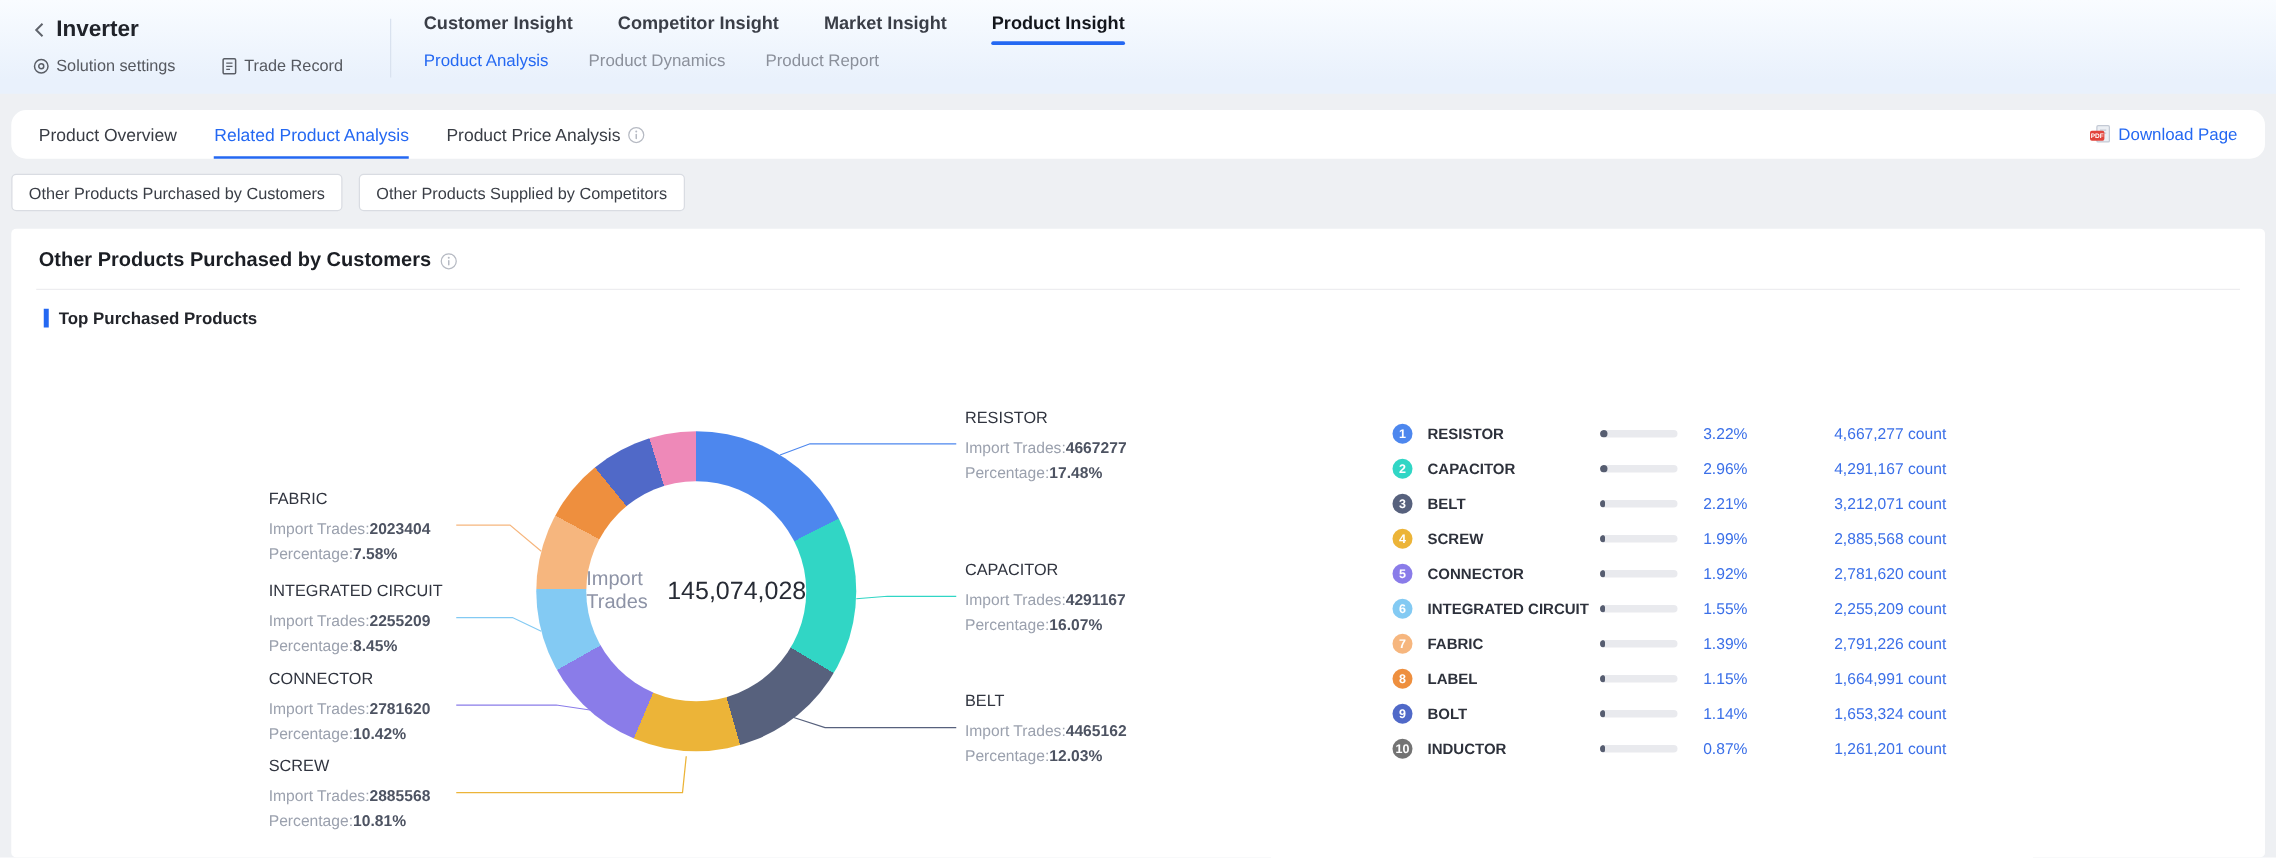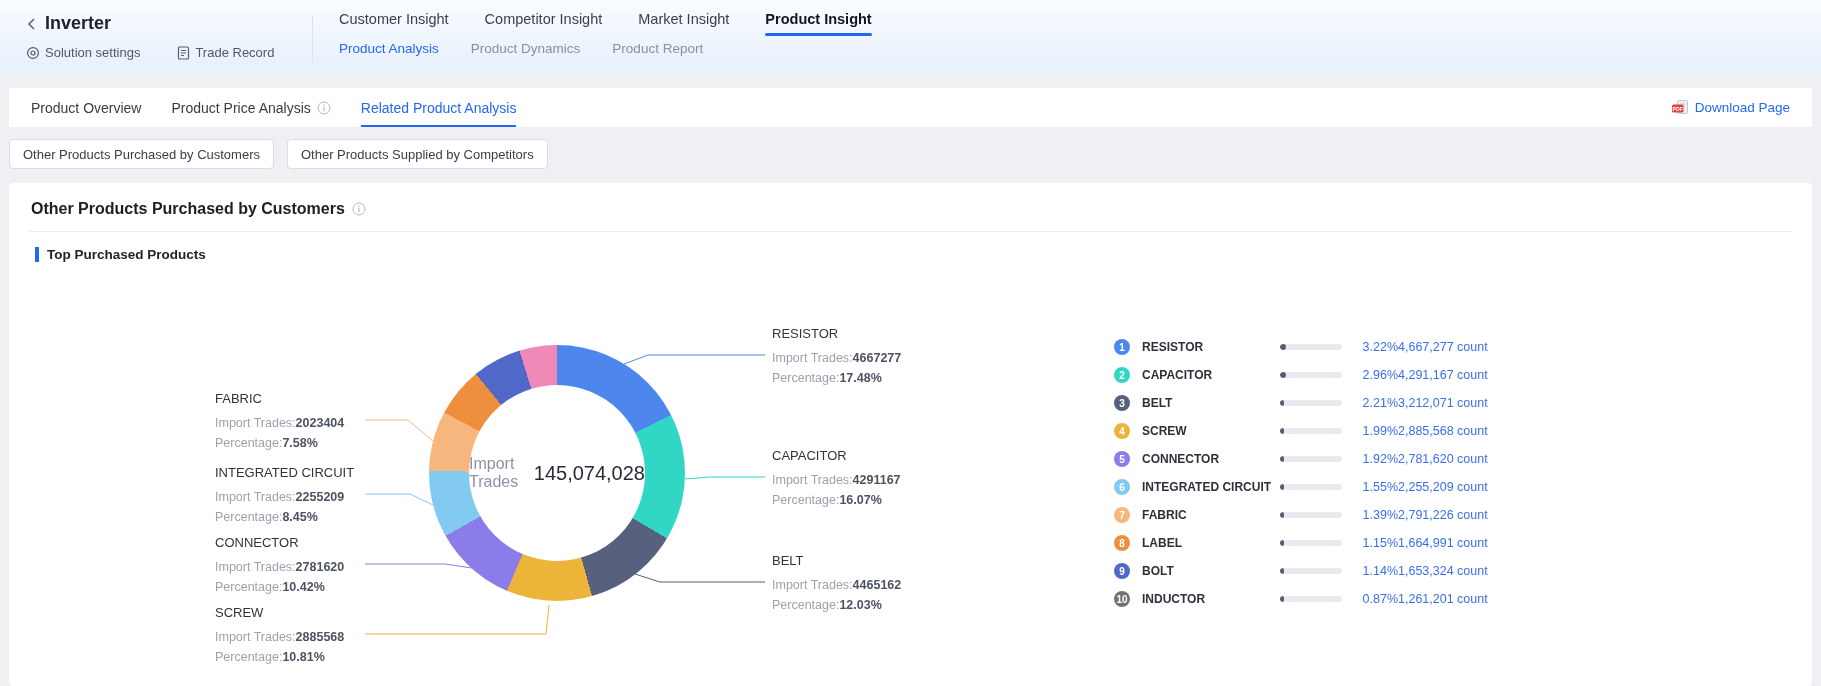--- a/index.html
+++ b/index.html
@@ -18,29 +18,29 @@
   }
   .header-left { width: 286px; padding-top: 13px; flex-shrink: 0; }
   .title-row { display: flex; align-items: center; gap: 9px; }
   .page-title { font-size: 18px; font-weight: 700; color: #20232a; }
   .back-btn { display: flex; align-items: center; cursor: pointer; }
   .header-actions { display: flex; gap: 37px; margin-top: 11px; }
   .h-action { display: flex; align-items: center; gap: 5px; font-size: 13px; color: #55585f; cursor: pointer; }
   .header-divider { width: 1px; background: #d9e2ef; margin: 15px 26px 13px 0; }
   .header-tabs { padding-top: 11px; }
   .main-tabs { display: flex; gap: 36px; }
-  .main-tab { font-size: 14.5px; color: #3a3e47; padding-bottom: 9px; cursor: pointer; position: relative; white-space: nowrap; }
+  .main-tab { font-size: 14.5px; color: #3a3e47; padding-bottom: 9px; cursor: pointer; position: relative; white-space: nowrap; font-weight: bold; }
   .main-tab.active { color: #13161c; font-weight: 700; }
   .main-tab.active::after { content: ""; position: absolute; left: 0; right: 0; bottom: 0; height: 3px; background: #2468f2; border-radius: 2px; }
   .sub-tabs { display: flex; gap: 32px; margin-top: 5px; }
   .sub-tab { font-size: 13.5px; color: #8b909b; cursor: pointer; white-space: nowrap; }
   .sub-tab.active { color: #2468f2; }
   
   .toolbar {
-    margin: 13px 9px 0; background: #fff; border-radius: 0; height: 39px;
+    margin: 13px 9px 0; background: #fff; border-radius: 12px; height: 39px;
     display: flex; align-items: center; justify-content: space-between; padding: 0 22px;
   }
   .toolbar-tabs { display: flex; gap: 30px; height: 100%; }
   .tb-tab { font-size: 14px; color: #383c44; display: flex; align-items: center; gap: 6px; cursor: pointer; position: relative; }
   .tb-tab.active { color: #2468f2; }
   .tb-tab.active::after { content: ""; position: absolute; left: 0; right: 0; bottom: 0; height: 2.5px; background: #2468f2; }
   .download { display: flex; align-items: center; gap: 6px; color: #2468f2; font-size: 13.5px; cursor: pointer; }
   
   .filter-row { margin: 12px 9px 0; display: flex; gap: 13px; }
   .filter-btn {
@@ -74,21 +74,21 @@
   .legend { position: absolute; left: 1105px; top: 70px; }
   .legend-row { display: flex; align-items: center; height: 28px; }
   .badge {
     width: 16px; height: 16px; border-radius: 50%; color: #fff; font-size: 10px; font-weight: 700;
     display: flex; align-items: center; justify-content: center; flex-shrink: 0;
   }
   .l-name { margin-left: 12px; width: 138px; font-size: 12px; font-weight: 600; color: #2d313b; white-space: nowrap; }
   .track { width: 62px; height: 6px; background: #e9eaee; border-radius: 3px; position: relative; overflow: hidden; flex-shrink: 0; }
   .fill { position: absolute; left: 0; top: 0; bottom: 0; background: #565d70; border-radius: 3px; }
   .l-pct { width: 56px; text-align: right; font-size: 12.5px; color: #3a6fe8; }
-  .l-count { width: 135px; font-size: 12.5px; color: #3a6fe8; white-space: nowrap; }
+  .l-count { margin-left: 24px; width: 135px; font-size: 12.5px; color: #3a6fe8; white-space: nowrap; text-align: right; }
 </style>
 </head>
 <body>
 
 <header class="app-header">
   <div class="header-left">
     <div class="title-row">
       <span class="back-btn">
         <svg width="10" height="14" viewBox="0 0 10 14">
             <polyline points="8,2 3,7 8,12" fill="none" stroke="#60646c" stroke-width="1.6"></polyline>
@@ -129,30 +129,30 @@
       <div class="sub-tab">Product Report</div>
     </nav>
   </div>
 </header>
 
 <div class="toolbar">
   <div class="toolbar-tabs">
     <div class="tb-tab">
       <span>Product Overview</span>
     </div>
+    <div class="tb-tab active">
+      <span>Related Product Analysis</span>
+    </div>
     <div class="tb-tab">
       <span>Product Price Analysis</span>
       <svg width="14" height="14" viewBox="0 0 14 14">
           <circle cx="7" cy="7" r="6" fill="none" stroke="#b6bac3"></circle>
           <circle cx="7" cy="4.2" r="0.8" fill="#b6bac3"></circle>
           <rect x="6.4" y="6" width="1.2" height="4.4" rx="0.6" fill="#b6bac3"></rect>
         </svg>
-    </div>
-    <div class="tb-tab active">
-      <span>Related Product Analysis</span>
     </div>
   </div>
   <div class="download">
     <svg width="17" height="15" viewBox="0 0 17 15">
         <rect x="5.5" y="0.5" width="10" height="13" rx="1" fill="#eceff4" stroke="#c3c9d4"></rect>
         <line x1="8" y1="4" x2="13" y2="4" stroke="#c3c9d4"></line>
         <line x1="8" y1="6.5" x2="13" y2="6.5" stroke="#c3c9d4"></line>
         <rect x="0" y="4.5" width="11.5" height="8" rx="1.5" fill="#e2443c"></rect>
         <text x="5.8" y="10.6" text-anchor="middle" fill="#fff" font-size="5.2" font-weight="bold" font-family="Liberation Sans, sans-serif">PDF</text>
       </svg>

